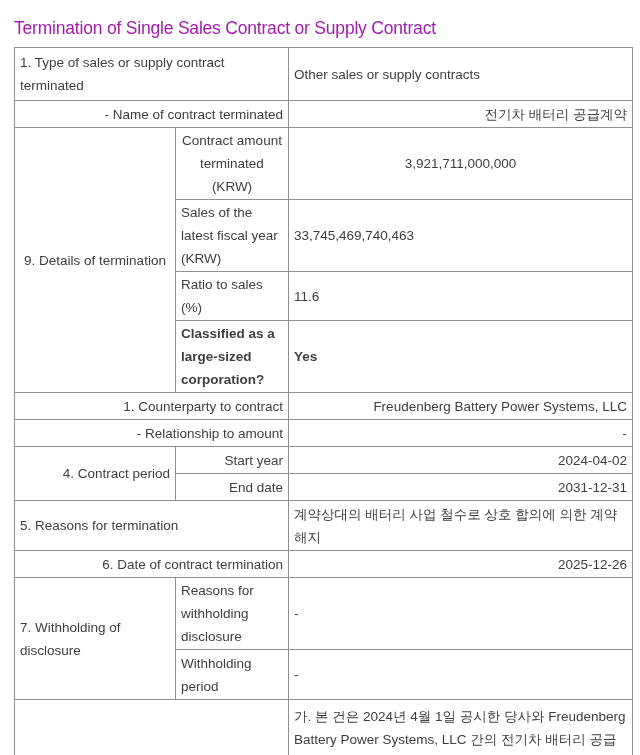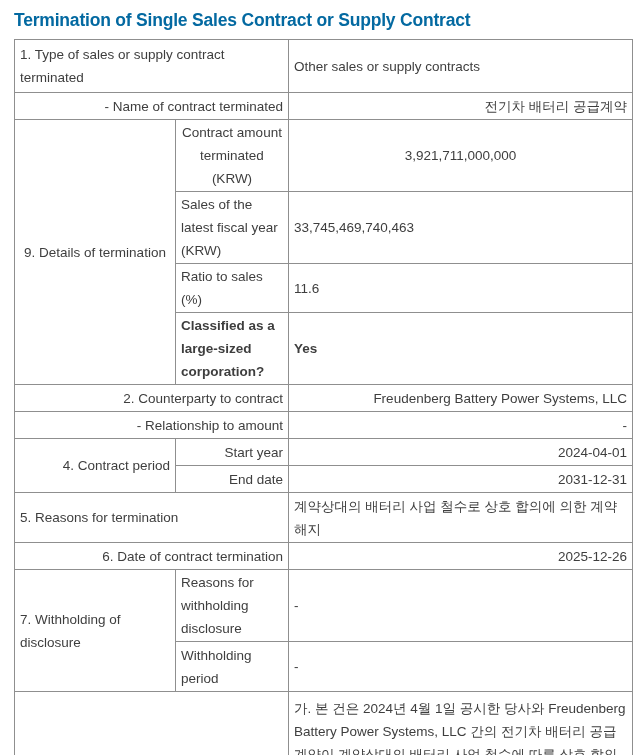--- a/index.html
+++ b/index.html
@@ -1,22 +1,22 @@
 <!DOCTYPE html>
 <html><head>
 <meta charset="utf-8">
 <style>
   html, body { margin: 0; padding: 0; background: #ffffff; }
   .page {
     width: 640px; height: 755px; overflow: hidden; background: #ffffff;
     font-family: "Liberation Sans", "DejaVu Sans", sans-serif;
   }
   .page-title {
-    font-size: 17.5px; font-weight: 700; color: #0369a1;
-    margin: 0; padding: 10px 0 8px 14px; line-height: 21px; letter-spacing: -0.2px;
+    font-size: 17.5px; font-weight: 400; color: #a21caf;
+    margin: 0; padding: 18px 0 8px 14px; line-height: 21px; letter-spacing: -0.2px;
   }
   table.disclosure {
     border-collapse: collapse; table-layout: fixed;
     margin-left: 14px; width: 618px;
     color: #3e3e3e; font-size: 13.5px; line-height: 23px;
   }
   table.disclosure td {
     border: 1px solid #8f8f8f; padding: 1px 5px;
     vertical-align: middle; overflow: hidden; word-break: break-word;
   }
@@ -69,33 +69,33 @@
     <tr class="r5">
       <td>Ratio to sales (%)</td>
       <td>11.6</td>
     </tr>
     <tr class="r6">
       <td>Classified as a large-sized corporation?</td>
       <td>Yes</td>
     </tr>
 
     <tr class="h24">
-      <td colspan="2">2. Counterparty to contract</td>
+      <td colspan="2">1. Counterparty to contract</td>
       <td>Freudenberg Battery Power Systems, LLC</td>
     </tr>
 
     <tr class="h24">
       <td colspan="2">- Relationship to amount</td>
       <td>-</td>
     </tr>
 
     <tr class="h24">
       <td rowspan="2">4. Contract period</td>
       <td>Start year</td>
-      <td>2024-04-01</td>
+      <td>2024-04-02</td>
     </tr>
     <tr class="h24">
       <td>End date</td>
       <td>2031-12-31</td>
     </tr>
 
     <tr class="r11">
       <td colspan="2">5. Reasons for termination</td>
       <td>계약상대의 배터리 사업 철수로 상호 합의에 의한 계약 해지</td>
     </tr>

